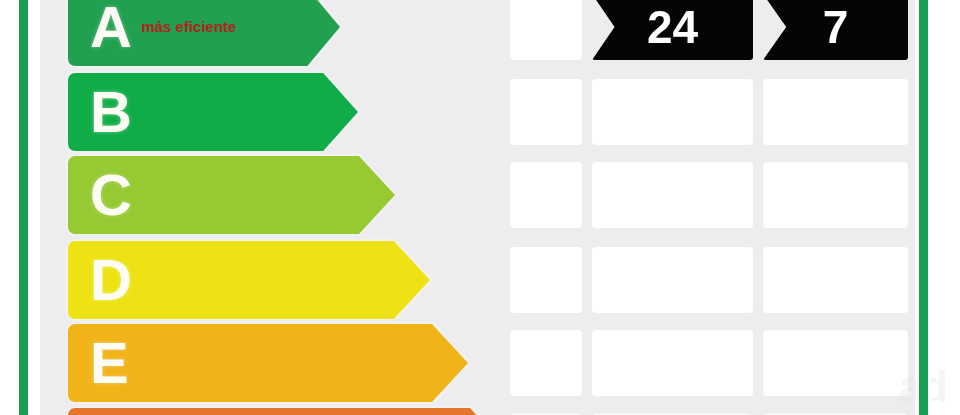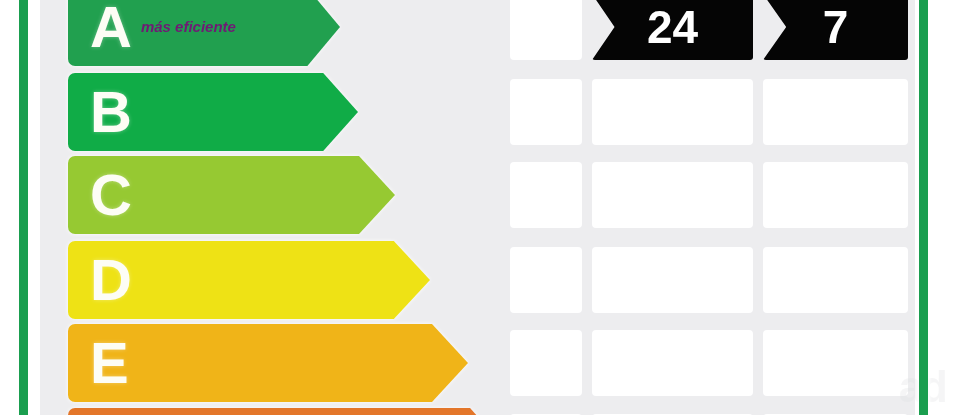--- a/index.html
+++ b/index.html
@@ -75,27 +75,26 @@
     font-size: 58px;
     font-weight: bold;
     line-height: 1;
     padding-left: 22px;
     letter-spacing: -1px;
     text-shadow: 0 0 4px rgba(255,255,255,0.35);
   }
   .band-caption {
     position: relative;
     z-index: 2;
-    color: #701a75;
+    color: #b91c1c;
     font-size: 15px;
     font-weight: bold;
     padding-left: 10px;
     padding-bottom: 2px;
     white-space: nowrap;
-    font-style: italic;
   }
 
   
   .cell {
     position: absolute;
     top: 6px;
     height: 66px;
     background: #ffffff;
     border-radius: 4px;
   }

